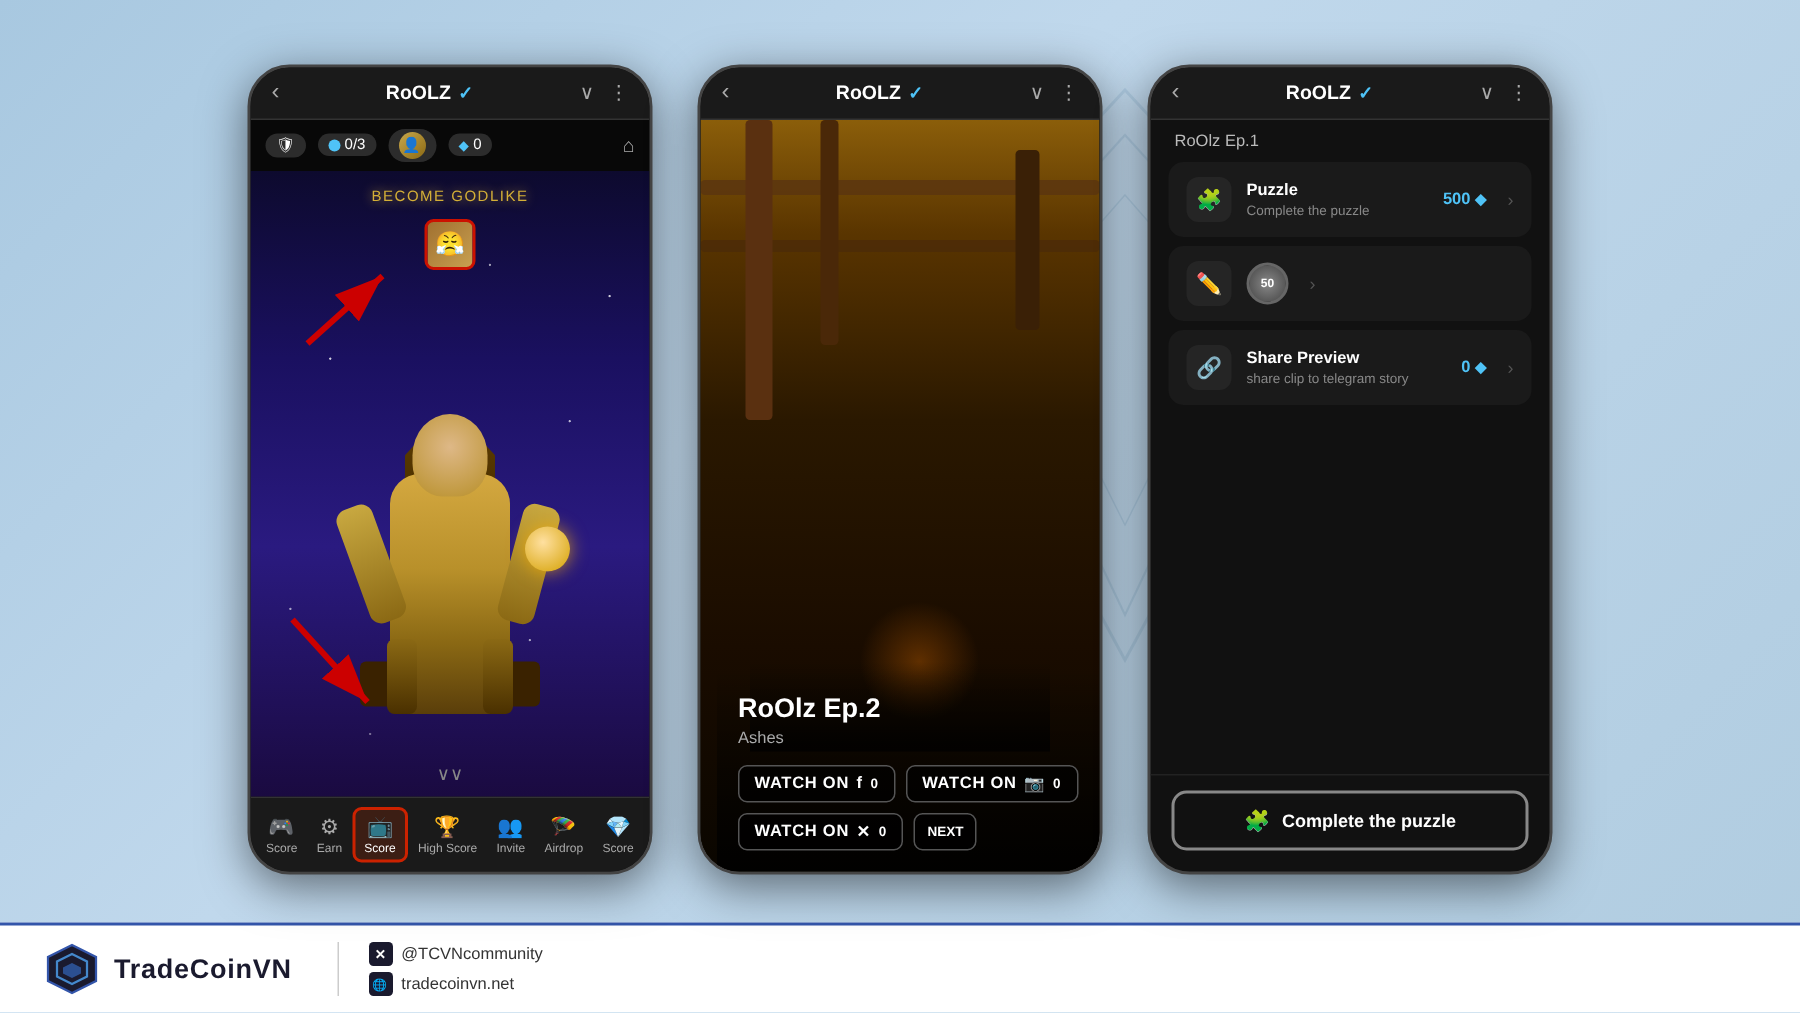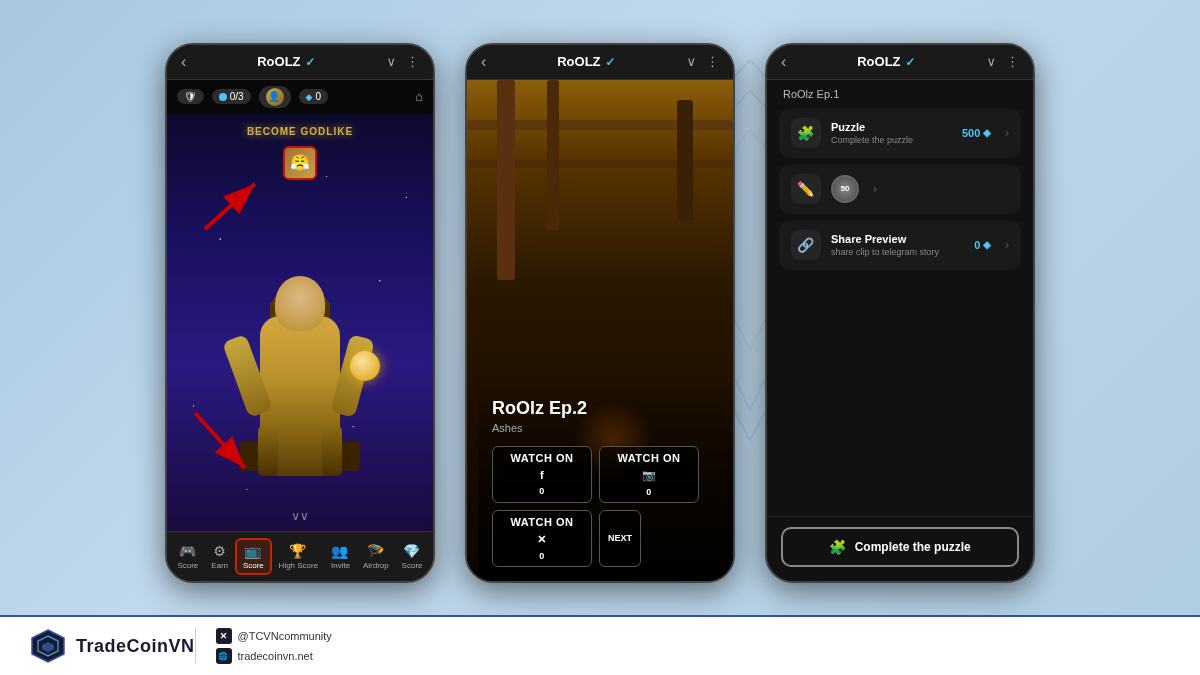--- a/index.html
+++ b/index.html
@@ -129,21 +129,21 @@
                   radial-gradient(circle at 30% 90%, rgba(255,255,255,0.4) 0.5px, transparent 1px),
                   radial-gradient(circle at 70% 75%, rgba(255,255,255,0.6) 0.5px, transparent 1px);
     }
     .hero-text {
       position: absolute;
       top: 12px;
       left: 50%;
       transform: translateX(-50%);
       color: #d4af37;
       font-size: 10px;
-      font-weight: 700;
+      font-weight: 400;
       letter-spacing: 1px;
       text-shadow: 0 0 8px rgba(212,175,55,0.8);
       white-space: nowrap;
     }
 
     
     .phone1-bottomnav {
       display: flex;
       align-items: center;
       justify-content: space-around;
@@ -235,21 +235,20 @@
       border-radius: 6px;
       padding: 5px 10px;
       background: rgba(0,0,0,0.6);
       color: #fff;
       font-size: 9px;
       font-weight: 600;
       letter-spacing: 0.5px;
       cursor: pointer;
       min-width: 100px;
       justify-content: center;
-      flex-direction: column;
     }
     .next-btn {
       border: 1.5px solid #555;
       border-radius: 6px;
       padding: 5px 8px;
       background: rgba(0,0,0,0.6);
       color: #fff;
       font-size: 9px;
       font-weight: 600;
       cursor: pointer;
@@ -375,20 +374,21 @@
       display: flex;
       align-items: center;
       padding: 0 30px;
       gap: 0;
       flex-shrink: 0;
     }
     .brand-section {
       display: flex;
       align-items: center;
       gap: 10px;
+      padding-right: 30px;
       border-right: 1px solid #ccc;
     }
     .brand-logo {
       width: 36px;
       height: 36px;
     }
     .brand-name {
       font-size: 18px;
       font-weight: 800;
       color: #1a1a2e;

